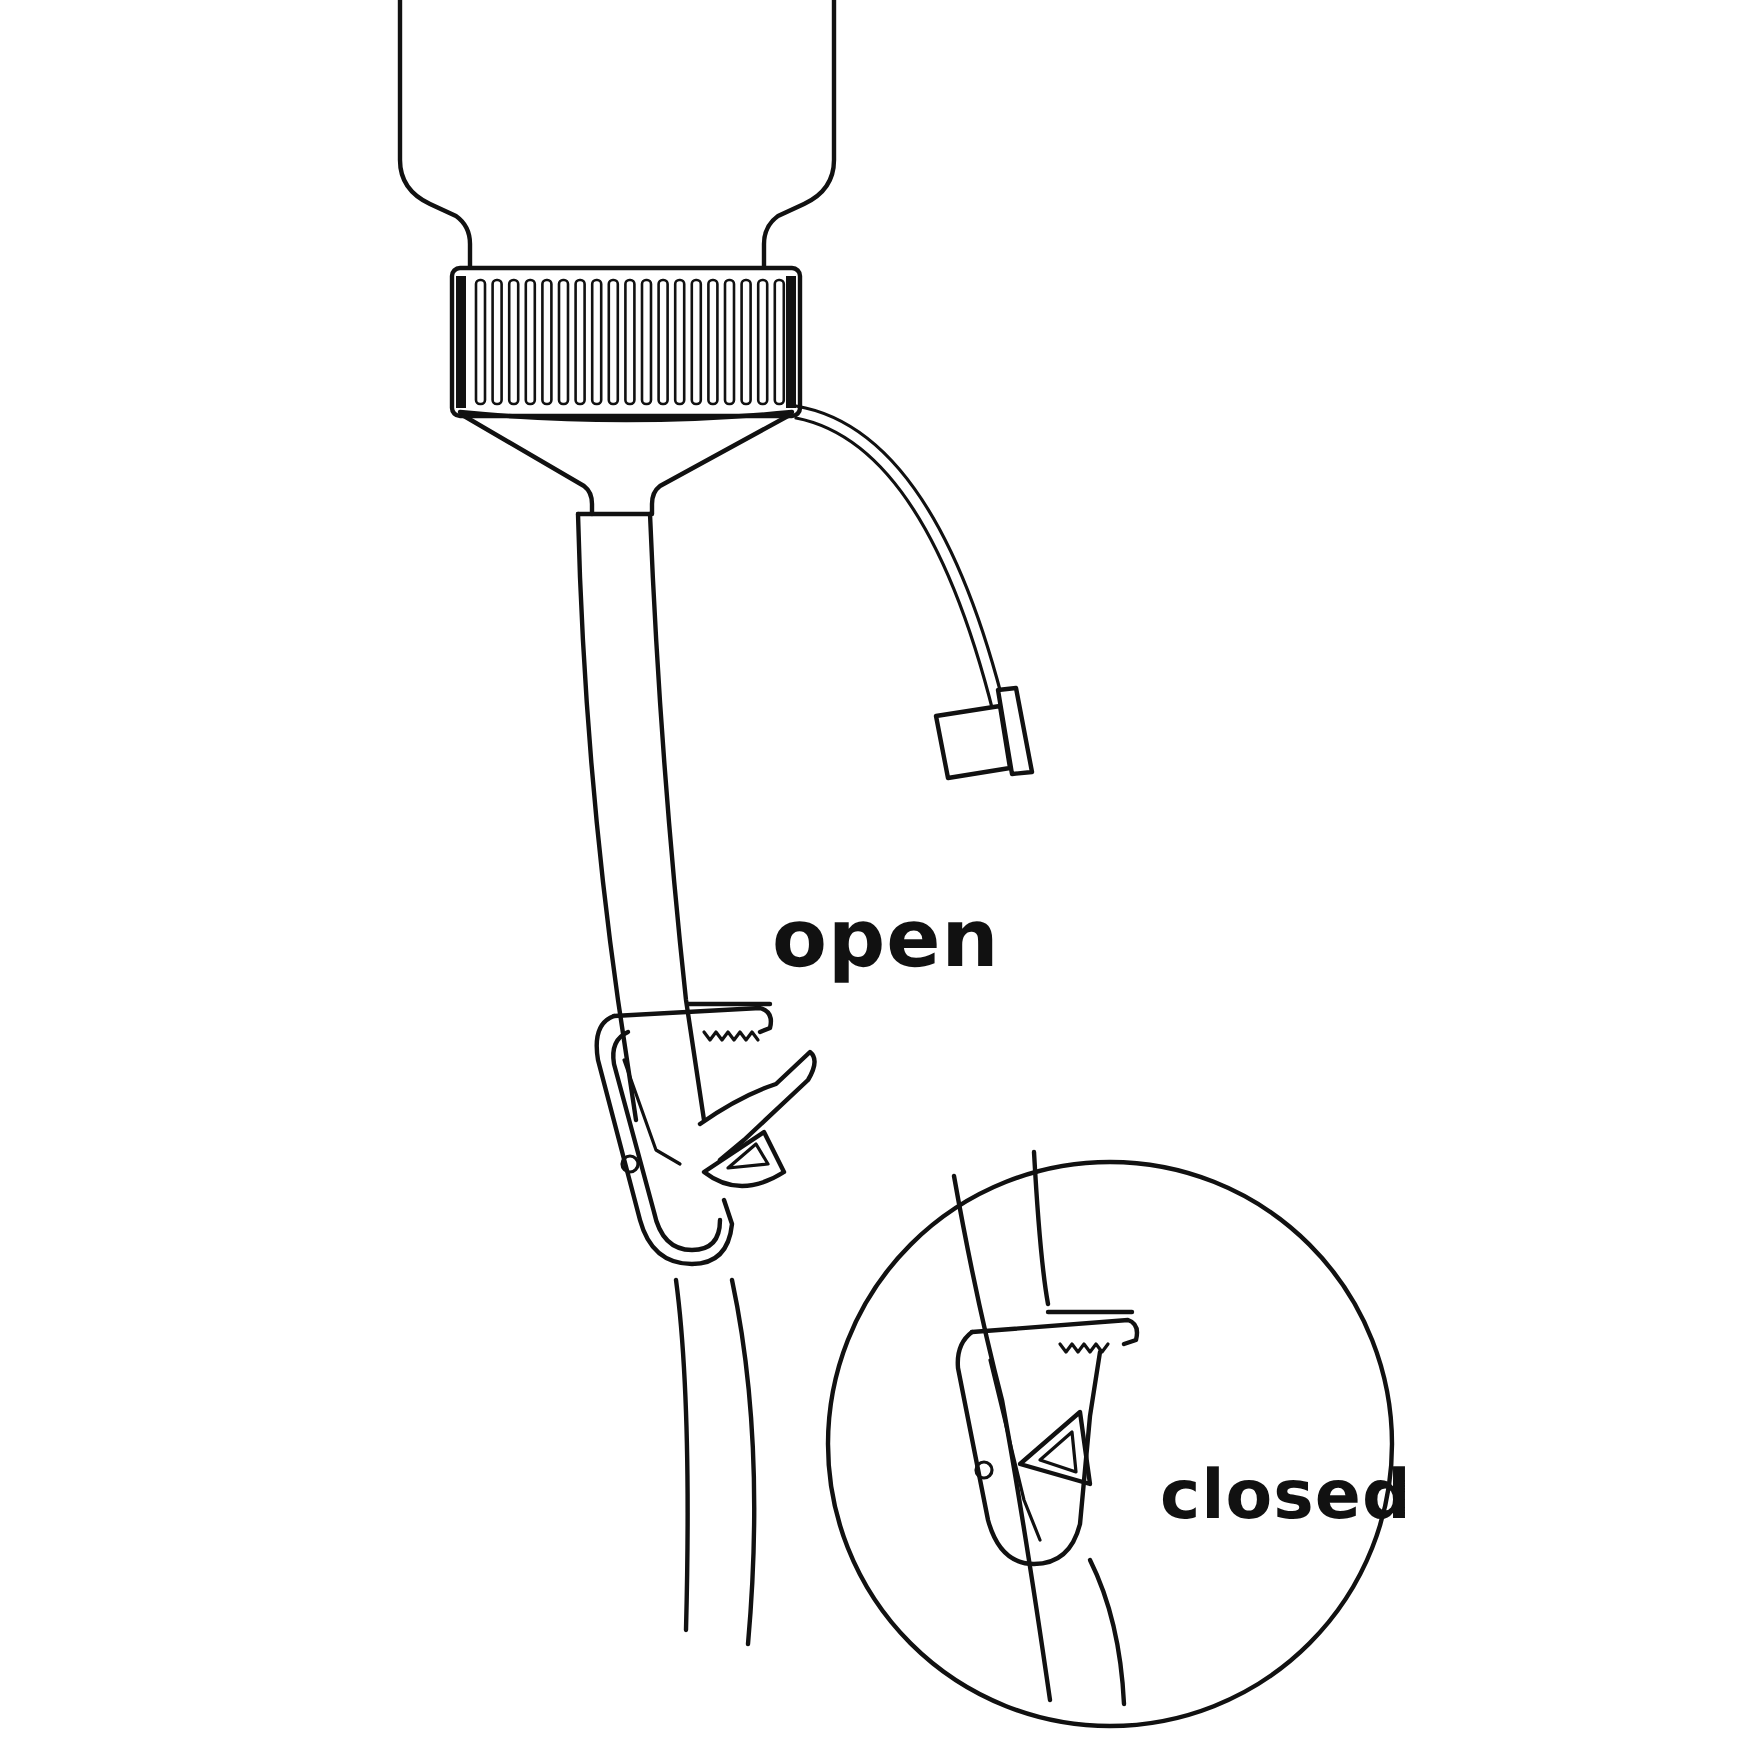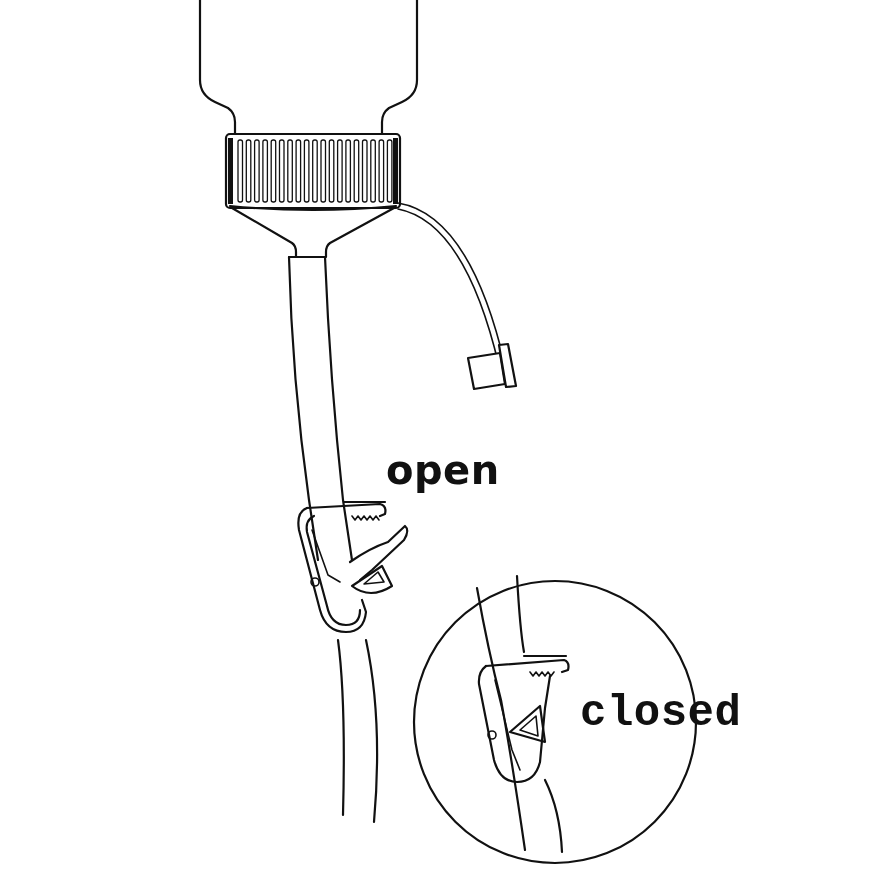--- a/index.html
+++ b/index.html
@@ -3,21 +3,21 @@
 <meta charset="utf-8">
 <style>
   html, body { margin: 0; padding: 0; background: #ffffff; }
   body { width: 874px; height: 874px; overflow: hidden; position: relative; font-family: "DejaVu Sans", sans-serif; }
   svg { position: absolute; left: 0; top: 0; }
   .stroke { fill: none; stroke: #111; stroke-width: 2.2; stroke-linejoin: round; stroke-linecap: round; }
   .thin { fill: none; stroke: #111; stroke-width: 1.6; stroke-linejoin: round; stroke-linecap: round; }
   .fillw { fill: #fff; stroke: #111; stroke-width: 2.2; stroke-linejoin: round; }
   .label { position: absolute; font-family: "DejaVu Sans", sans-serif; font-weight: bold; color: #111; letter-spacing: 0.5px; }
   #label-open { left: 386px; top: 447px; font-size: 40px; }
-  #label-closed { left: 580px; top: 688px; font-size: 44px; font-family: Liberation Mono, monospace; }
+  #label-closed { left: 580px; top: 728px; font-size: 34px; }
 </style>
 </head>
 <body>
 
 <svg width="874" height="874" viewBox="0 0 874 874">
 
   <g>
     <path class="stroke" d="M200,0 L200,80 Q200,95 215,102 L228,108 Q235,113 235,122 L235,134"></path>
     <path class="stroke" d="M417,0 L417,80 Q417,95 402,102 L389,108 Q382,113 382,122 L382,134"></path>
   </g>

